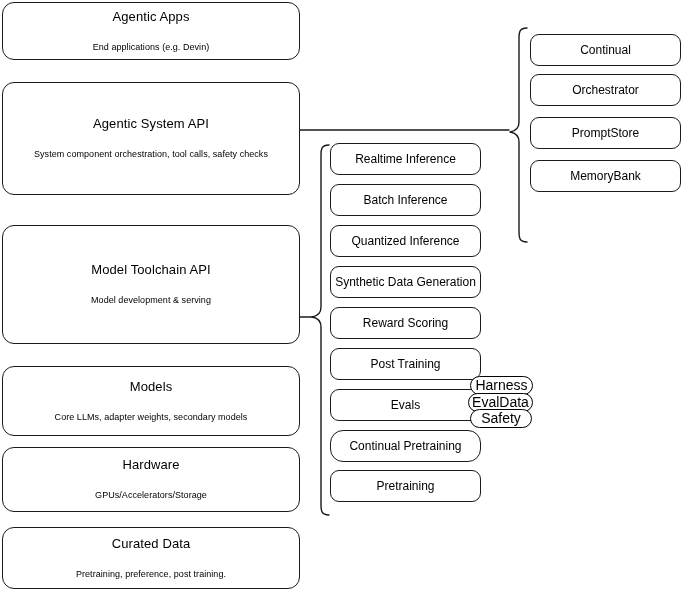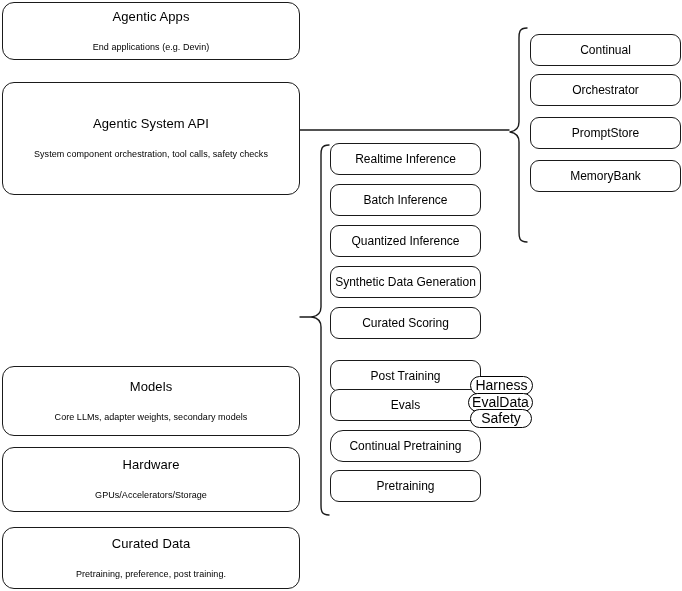--- a/index.html
+++ b/index.html
@@ -128,20 +128,24 @@
   <div class="box layer" style="top:2px; height:58px;">
     <div class="title">Agentic Apps</div>
     <div class="subtitle">End applications (e.g. Devin)</div>
   </div>
 
   <div class="box layer" style="top:82px; height:113px;">
     <div class="title">Agentic System API</div>
     <div class="subtitle">System component orchestration, tool calls, safety checks</div>
   </div>
 
+  <div class="box layer" style="top:225px; height:119px;">
+    <div class="title">Model Toolchain API</div>
+    <div class="subtitle">Model development &amp; serving</div>
+  </div>
 
   <div class="box layer" style="top:366px; height:70px;">
     <div class="title">Models</div>
     <div class="subtitle">Core LLMs, adapter weights, secondary models</div>
   </div>
 
   <div class="box layer" style="top:447px; height:65px;">
     <div class="title">Hardware</div>
     <div class="subtitle">GPUs/Accelerators/Storage</div>
   </div>
@@ -157,23 +161,23 @@
   <div class="box chip chip-mid" style="top:184px;">
     <span>Batch Inference</span>
   </div>
   <div class="box chip chip-mid" style="top:225px;">
     <span>Quantized Inference</span>
   </div>
   <div class="box chip chip-mid" style="top:266px;">
     <span>Synthetic Data Generation</span>
   </div>
   <div class="box chip chip-mid" style="top:307px;">
-    <span>Curated Scoring</span>
-  </div>
-  <div class="box chip chip-mid" style="top:348px;margin-top:12px;">
+    <span>Reward Scoring</span>
+  </div>
+  <div class="box chip chip-mid" style="top:348px;">
     <span>Post Training</span>
   </div>
   <div class="box chip chip-mid" style="top:389px;">
     <span>Evals</span>
   </div>
   <div class="box chip chip-mid" style="top:430px;border-radius:13px;">
     <span>Continual Pretraining</span>
   </div>
   <div class="box chip chip-mid" style="top:470px;">
     <span>Pretraining</span>

